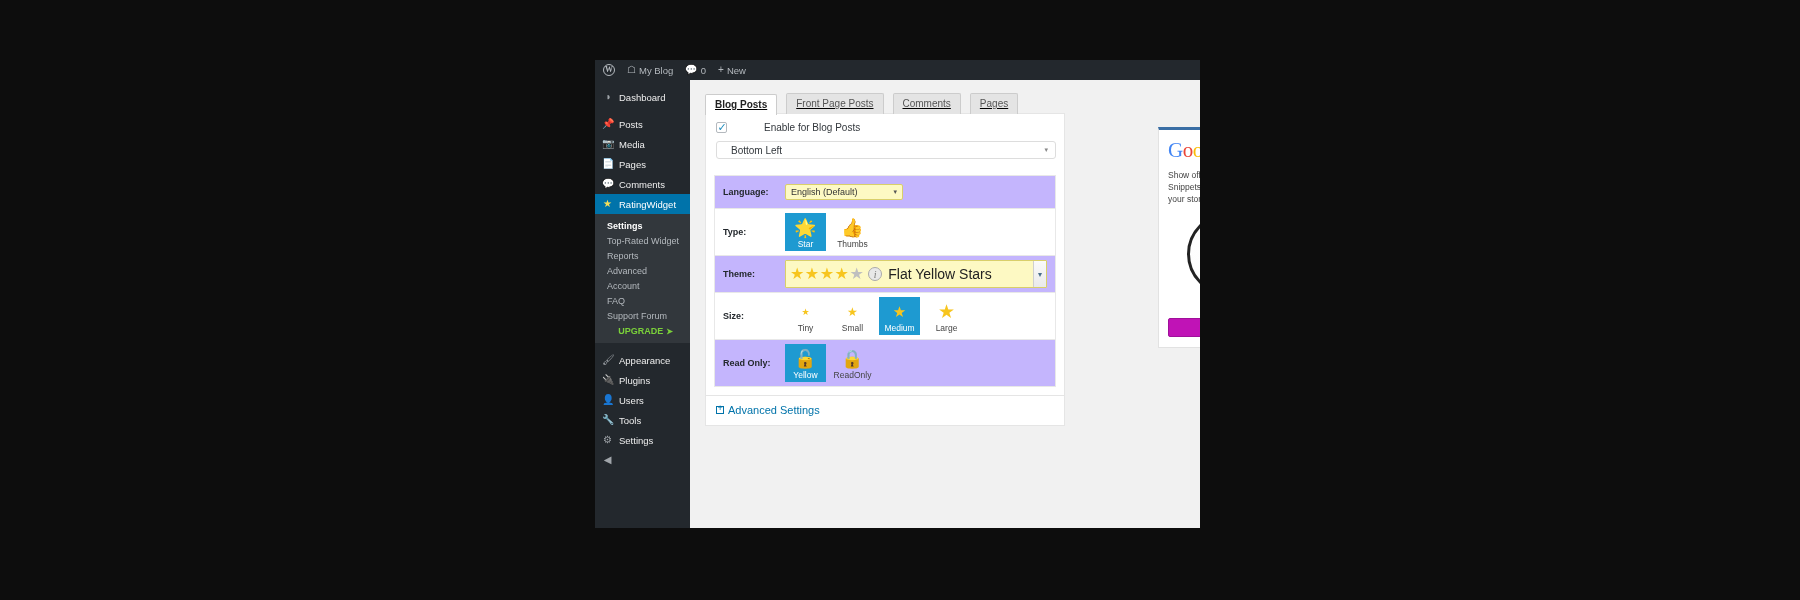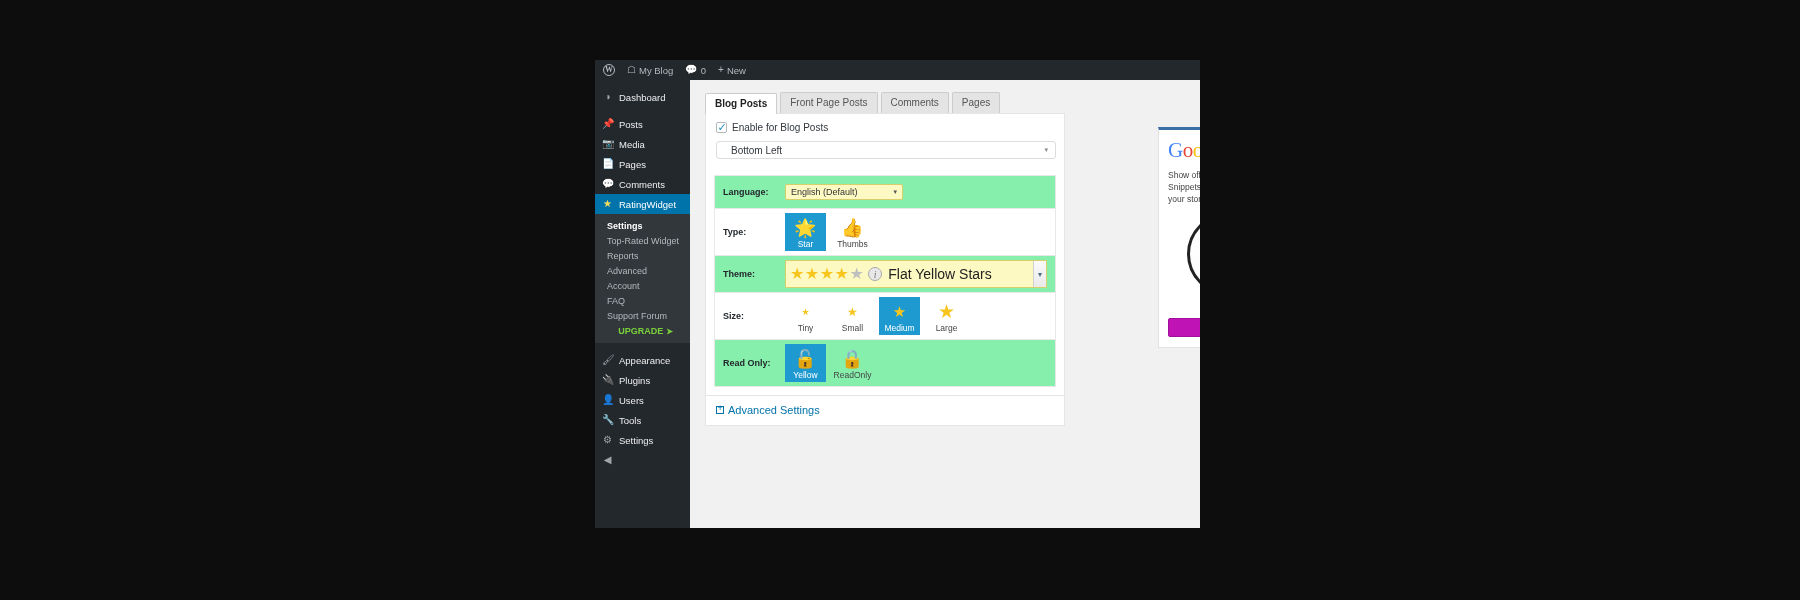--- a/index.html
+++ b/index.html
@@ -71,21 +71,21 @@
 
   
   .content {
     position: absolute; left: 95px; top: 20px;
     width: 510px; height: 448px;
     background: #f1f1f1;
     padding: 10px 0 0 15px;
   }
 
   
-  .tabs { display: flex; align-items: center; gap: 3px; height: 24px; }
+  .tabs { display: flex; align-items: flex-end; gap: 9px; height: 24px; text-decoration: underline; }
   .tab {
     background: #e4e4e4; border: 1px solid #ccc; border-bottom: none;
     padding: 4px 9px 4px 9px; font-size: 10px; color: #555;
     border-radius: 2px 2px 0 0; line-height: 12px;
   }
   .tab.active { background: #fff; color: #222; font-weight: bold; border-color: #ccc; position: relative; top: 1px; }
 
   .panel {
     background: #fff; border: 1px solid #e5e5e5;
     width: 360px; margin-top: -1px;
@@ -94,21 +94,21 @@
 
   .chk-row { display: flex; align-items: center; gap: 5px; margin-bottom: 8px; }
   .chk {
     width: 11px; height: 11px; border: 1px solid #b4b9be; background: #fff;
     border-radius: 2px; position: relative; flex: none;
   }
   .chk::after {
     content: "\2713"; position: absolute; left: 0.5px; top: -2px;
     font-size: 11px; color: #1e8cbe; line-height: 13px;
   }
-  .chk-label { font-size: 10px; color: #32373c; }
+  .chk-label { font-size: 10px; color: #32373c; margin-left: 32px; }
 
   .wide-select {
     width: 340px; height: 18px; border: 1px solid #ddd; background: #fff;
     border-radius: 3px; display: flex; align-items: center;
     padding: 0 14px; font-size: 10px; color: #32373c; position: relative;
   }
   .wide-select .caret { position: absolute; right: 7px; font-size: 7px; color: #888; }
 
   .panel-heading {
     border-top: 1px solid #e5e5e5; border-bottom: 1px solid #e5e5e5;
@@ -116,21 +116,21 @@
     background: #fff;
   }
 
   .opt-body { padding: 6px 8px 8px 8px; }
   .opt-row {
     display: flex; align-items: center;
     border: 1px solid #e8e8e8; border-top: none;
     min-height: 34px; padding: 4px 8px;
   }
   .opt-row:first-child { border-top: 1px solid #e8e8e8; }
-  .opt-row.shaded { background: #86efac; }
+  .opt-row.shaded { background: #c4b5fd; }
   .opt-label { width: 62px; font-size: 9px; font-weight: bold; color: #23282d; flex: none; }
 
   .lang-select {
     background: #fdf9c3; border: 1px solid #d9cf6a; border-radius: 2px;
     height: 16px; width: 118px; display: flex; align-items: center;
     padding: 0 5px; font-size: 9px; color: #333; position: relative;
   }
   .lang-select .caret { position: absolute; right: 5px; font-size: 7px; color: #555; }
 
   

